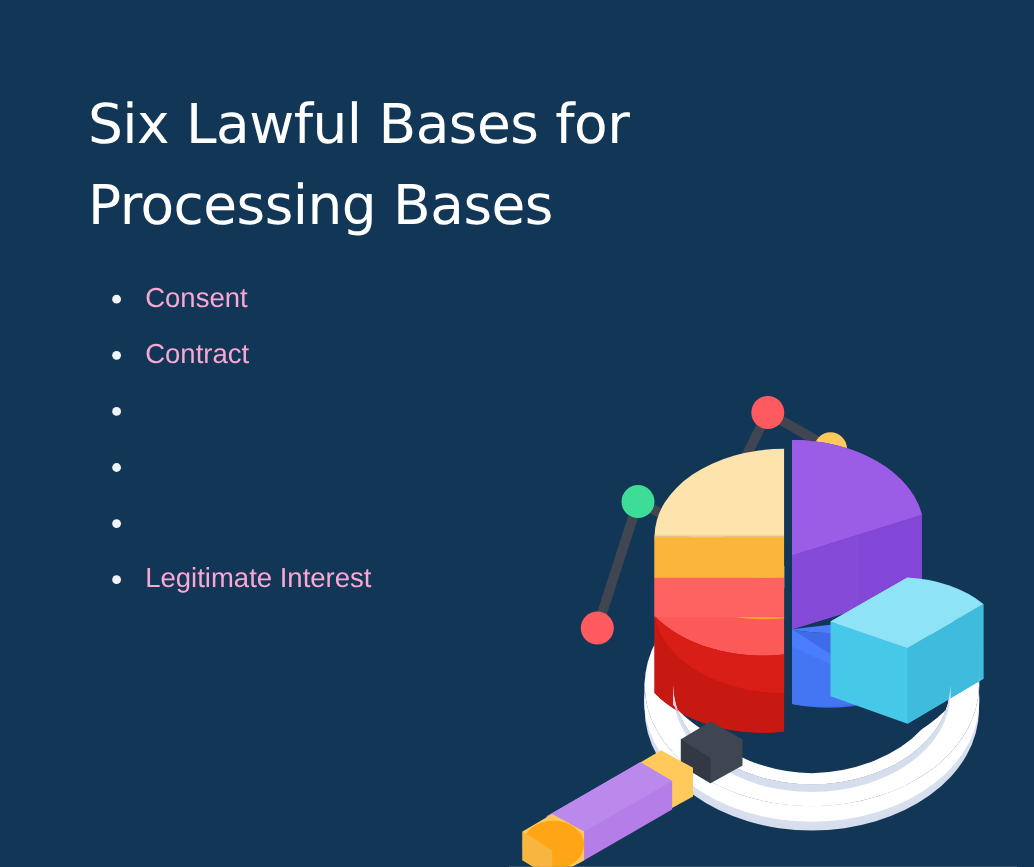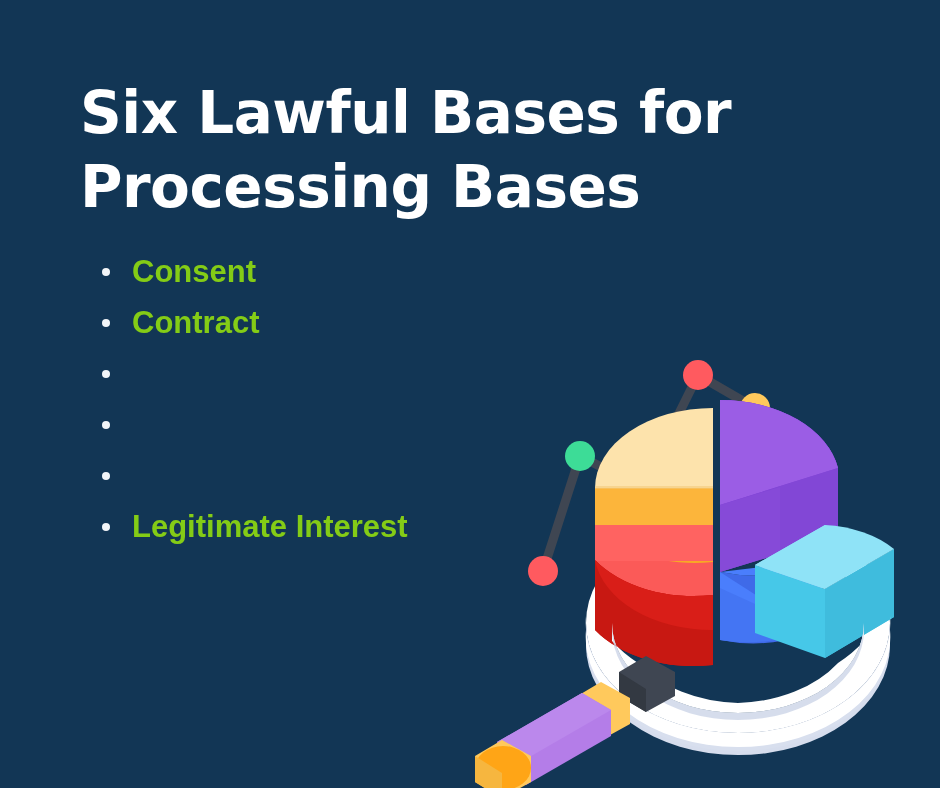--- a/index.html
+++ b/index.html
@@ -22,22 +22,22 @@
 
   
   #title-block {
     position: absolute;
     left: 80px;
     top: 76px;
     width: 640px;
   }
   .title-line {
     font-family: "DejaVu Sans", sans-serif;
-    font-weight: bold;
-    font-size: 58px;
+    font-weight: normal;
+    font-size: 50px;
     line-height: 74px;
     letter-spacing: -0.5px;
     color: #ffffff;
     white-space: nowrap;
   }
 
   
   #bullet-list {
     position: absolute;
     left: 96px;
@@ -46,23 +46,23 @@
     list-style: none;
     margin: 0;
     padding: 0;
   }
   #bullet-list li {
     position: relative;
     height: 51px;
     line-height: 51px;
     padding-left: 36px;
     font-family: "Liberation Sans", sans-serif;
-    font-weight: bold;
-    font-size: 31px;
-    color: #84cc16;
+    font-weight: normal;
+    font-size: 25px;
+    color: #f9a8d4;
     white-space: nowrap;
   }
   #bullet-list li .dot {
     position: absolute;
     left: 6px;
     top: 22px;
     width: 8px;
     height: 8px;
     border-radius: 50%;
     background: #f2f5f8;

